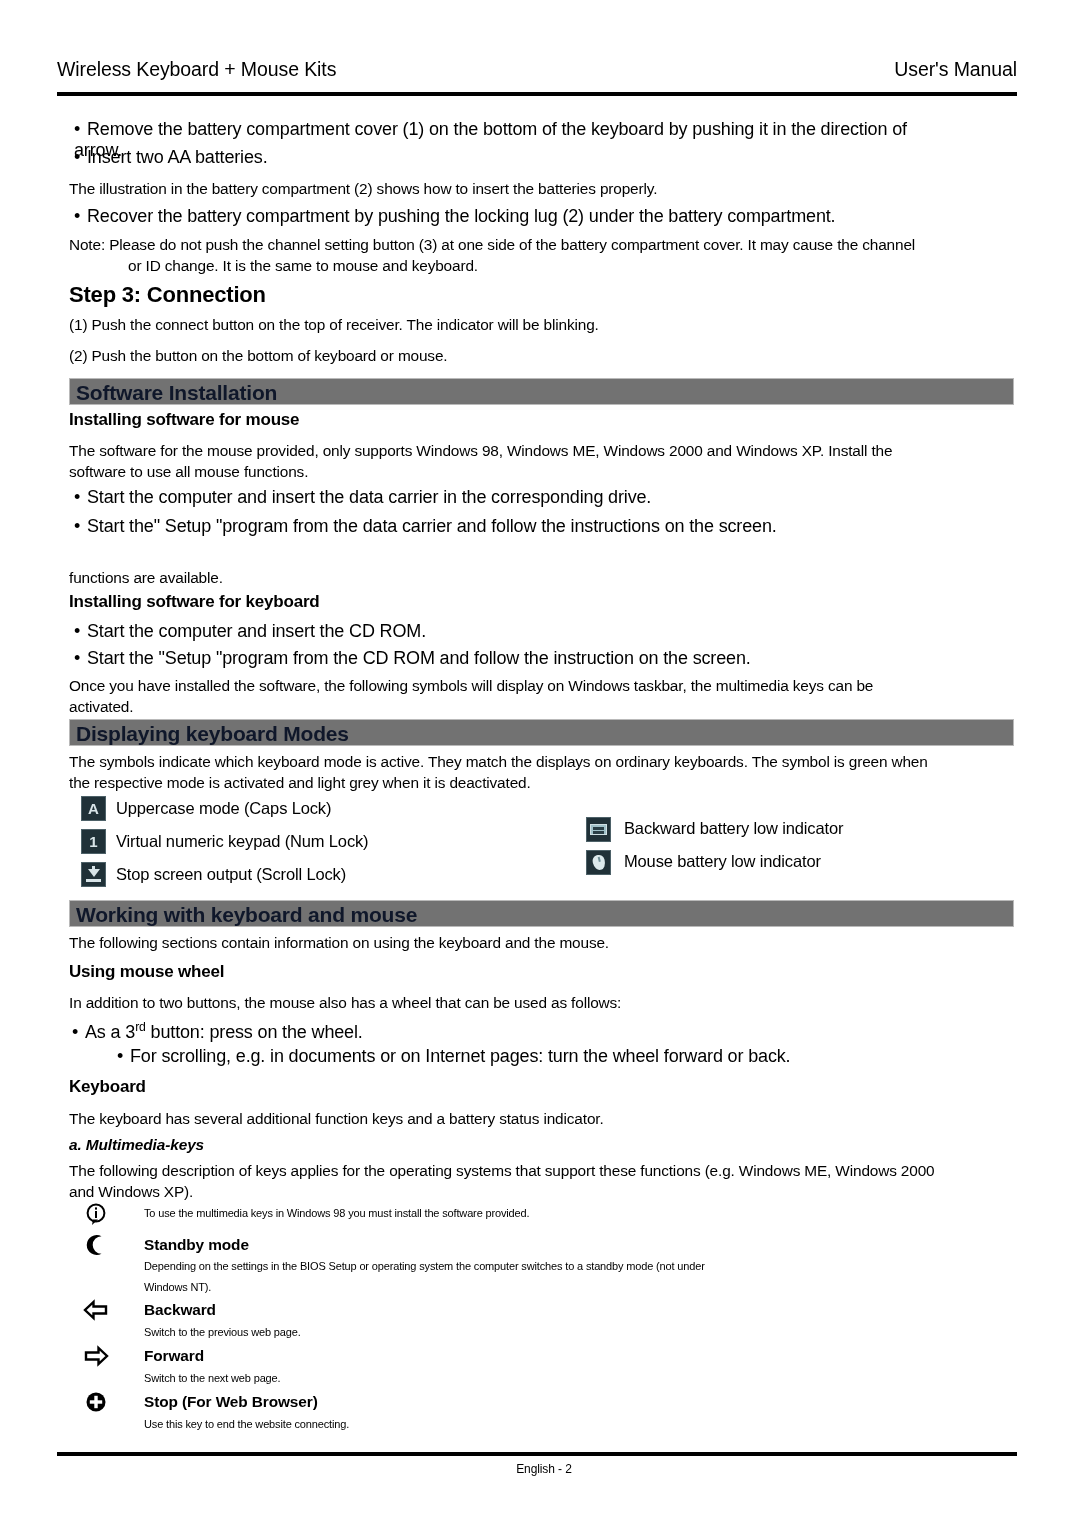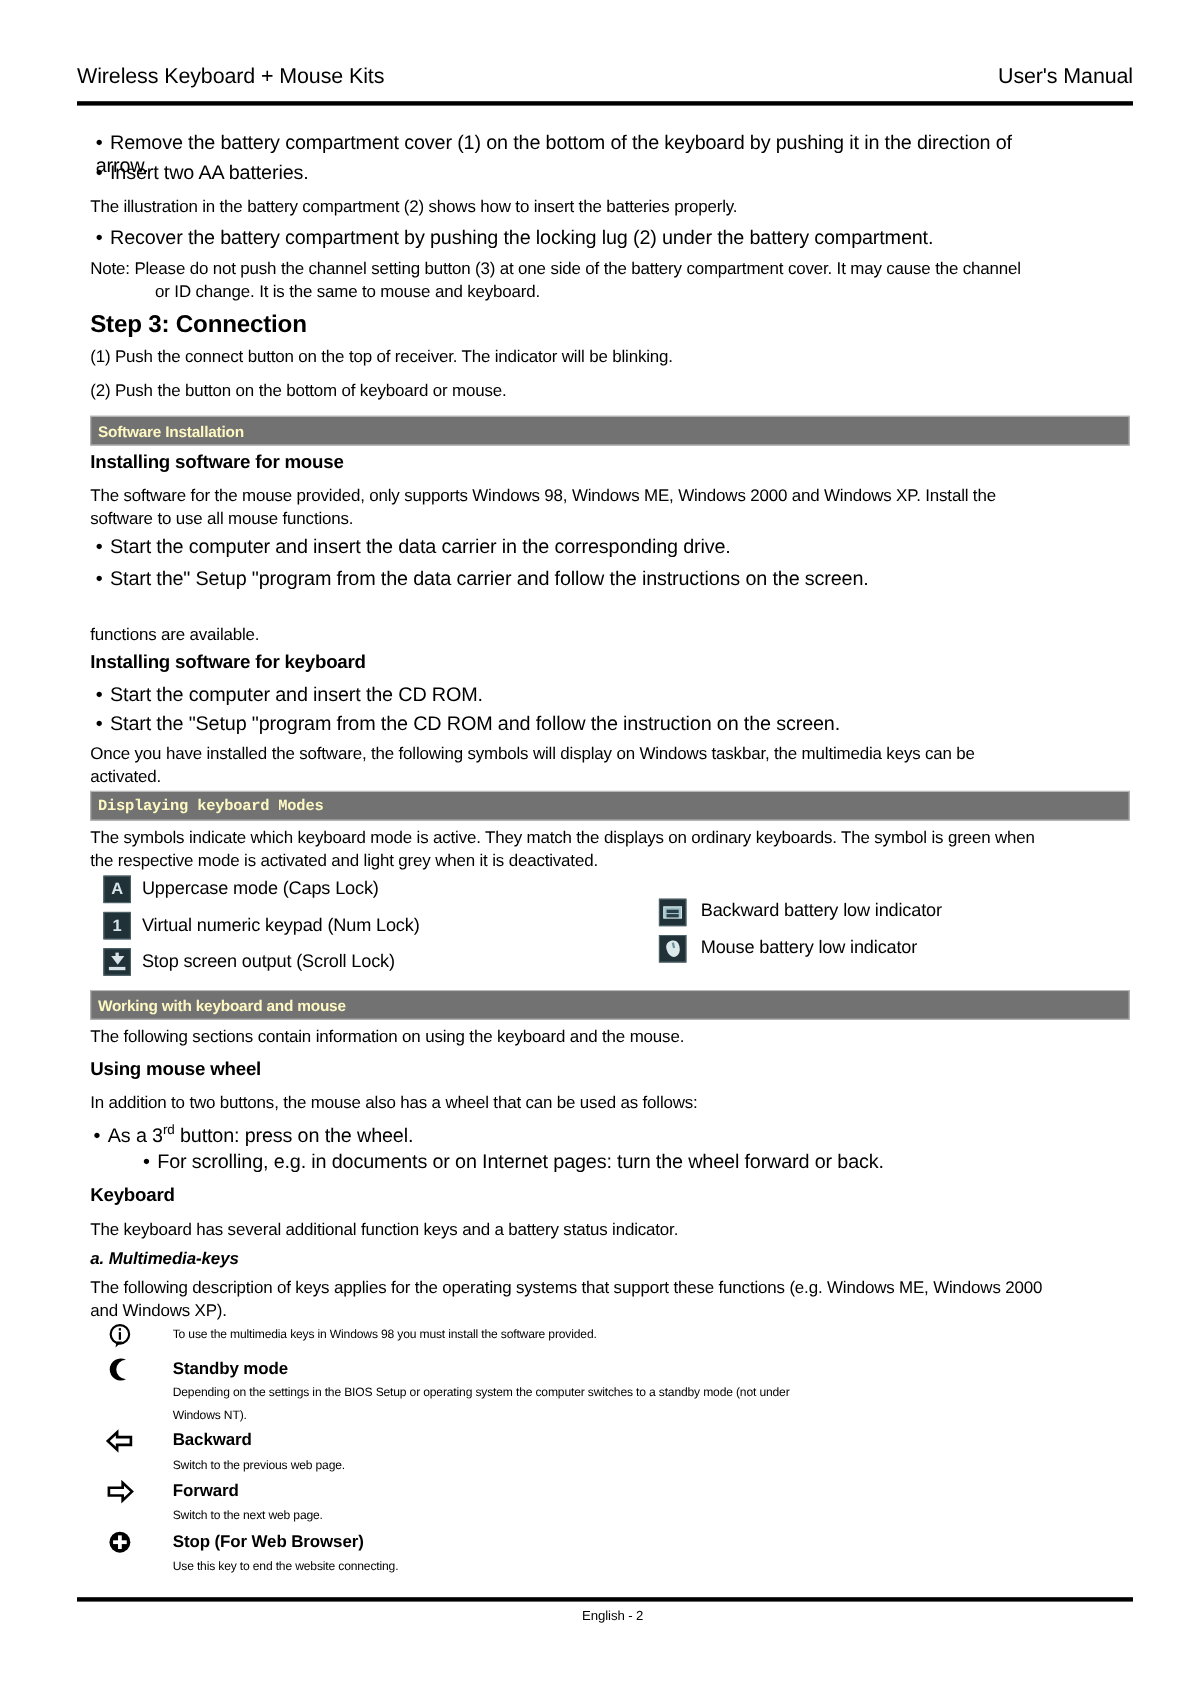--- a/index.html
+++ b/index.html
@@ -10,21 +10,21 @@
   body {
     width: 1080px;
     height: 1532px;
     font-family: "Liberation Sans", sans-serif;
     color: #000000;
     position: relative;
     overflow: hidden;
   }
   .page {
     position: absolute;
-    left: 17px; top: 0;
+    left: 4px; top: 0;
     width: 940px;
     height: 1532px;
   }
 
   
   .header {
     position: absolute;
     left: 53px;
     top: 58px;
     width: 960px;
@@ -89,22 +89,22 @@
     width: 945px;
     height: 27px;
     background: #727272;
     border: 1px solid #b9b9b9;
     box-sizing: border-box;
   }
   .bar span {
     position: absolute;
     left: 6px;
     top: 1px;
-    color: #fef9c3;
-    font-size: 14px;
+    color: #0f172a;
+    font-size: 21px;
     font-weight: bold;
     letter-spacing: -0.2px;
     line-height: 25px;
   }
 
   
   .sysicon {
     position: absolute;
     width: 25px;
     height: 25px;
@@ -276,21 +276,21 @@
   <div class="bullet-row" style="left:70px; top:621px;">
     <span class="dot">•</span><span>Start the computer and insert the CD ROM.</span>
   </div>
   <div class="bullet-row" style="left:70px; top:648px;">
     <span class="dot">•</span><span>Start the "Setup "program from the CD ROM and follow the instruction on the screen.</span>
   </div>
 
   <div class="para" style="left:65px; top:675px;">Once you have installed the software, the following symbols will display on Windows taskbar, the multimedia keys can be</div>
   <div class="para" style="left:65px; top:696px;">activated.</div>
 
-  <div class="bar" style="top:719px;font-family:Liberation Mono, monospace;">
+  <div class="bar" style="top:719px;">
     <span>Displaying keyboard Modes</span>
   </div>
 
   <div class="para" style="left:65px; top:751px;">The symbols indicate which keyboard mode is active. They match the displays on ordinary keyboards. The symbol is green when</div>
   <div class="para" style="left:65px; top:772px;">the respective mode is activated and light grey when it is deactivated.</div>
 
   <div class="sysicon" style="left:77px; top:796px;">
     <span>A</span>
   </div>
   <div class="icon-label" style="left:112px; top:797px;">Uppercase mode (Caps Lock)</div>

